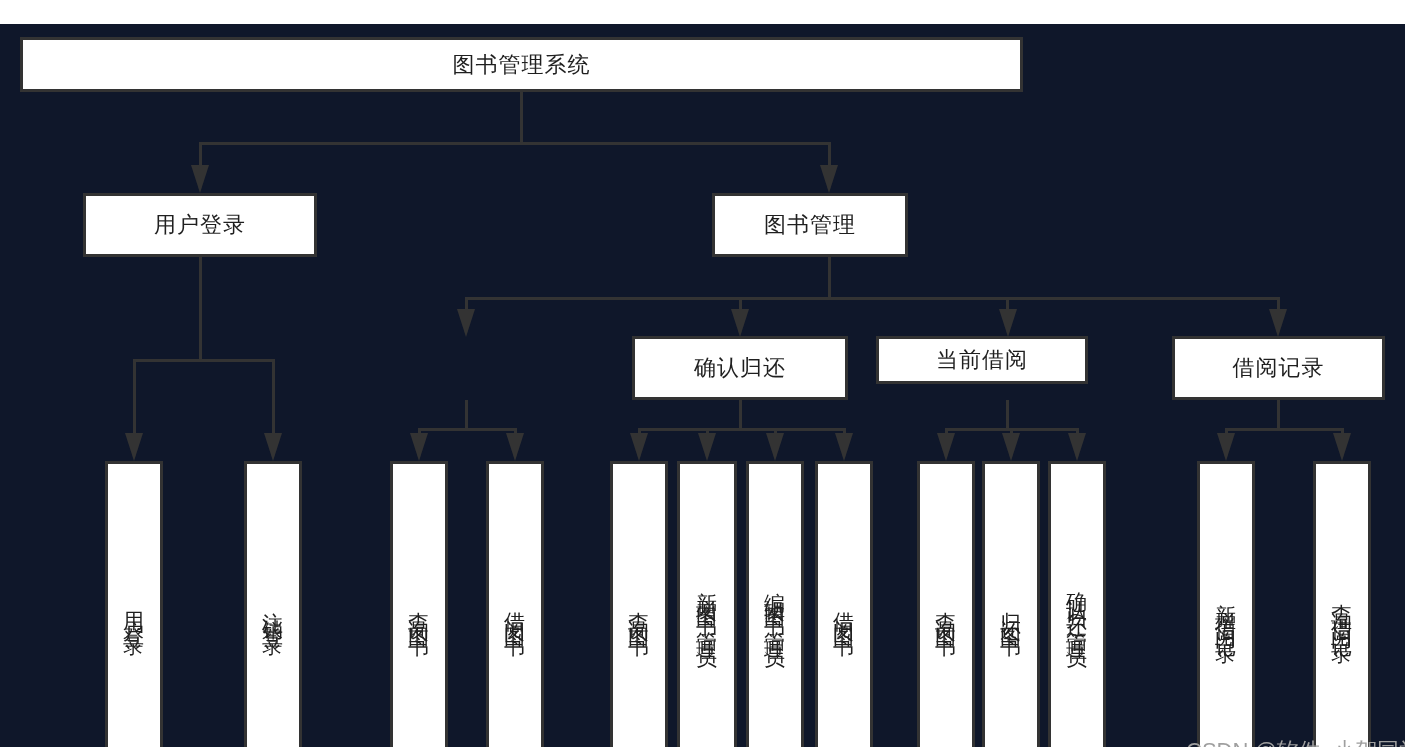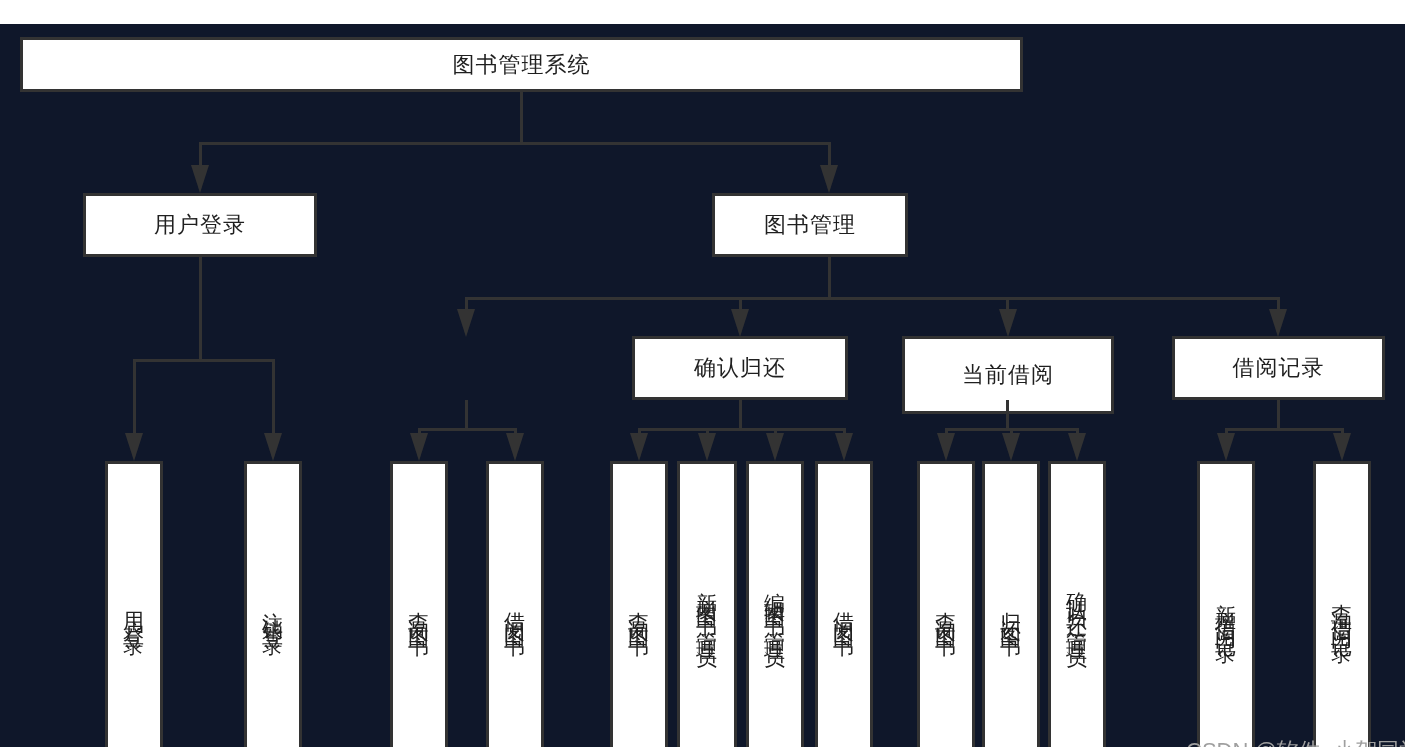--- a/index.html
+++ b/index.html
@@ -45,21 +45,21 @@
   <div class="vl" style="left:465px;top:273px;height:16px;"></div>
   <div class="ar" style="left:457px;top:285px;"></div>
   <div class="vl" style="left:739px;top:273px;height:16px;"></div>
   <div class="ar" style="left:731px;top:285px;"></div>
   <div class="vl" style="left:1006px;top:273px;height:16px;"></div>
   <div class="ar" style="left:999px;top:285px;"></div>
   <div class="vl" style="left:1277px;top:273px;height:16px;"></div>
   <div class="ar" style="left:1269px;top:285px;"></div>
 
   <div class="node" style="left:632px;top:312px;width:216px;height:64px;">确认归还</div>
-  <div class="node" style="left:902px;top:312px;width:212px;height:78px;">当前借阅</div>
+  <div class="node" style="left:876px;top:312px;width:212px;height:48px;">当前借阅</div>
   <div class="node" style="left:1172px;top:312px;width:213px;height:64px;">借阅记录</div>
 
   <div class="vl" style="left:465px;top:376px;height:30px;"></div>
   <div class="hl" style="left:418px;top:404px;width:99px;"></div>
   <div class="vl" style="left:418px;top:404px;height:10px;"></div>
   <div class="ar" style="left:410px;top:409px;"></div>
   <div class="vl" style="left:514px;top:404px;height:10px;"></div>
   <div class="ar" style="left:506px;top:409px;"></div>
 
   <div class="vl" style="left:739px;top:376px;height:30px;"></div>

